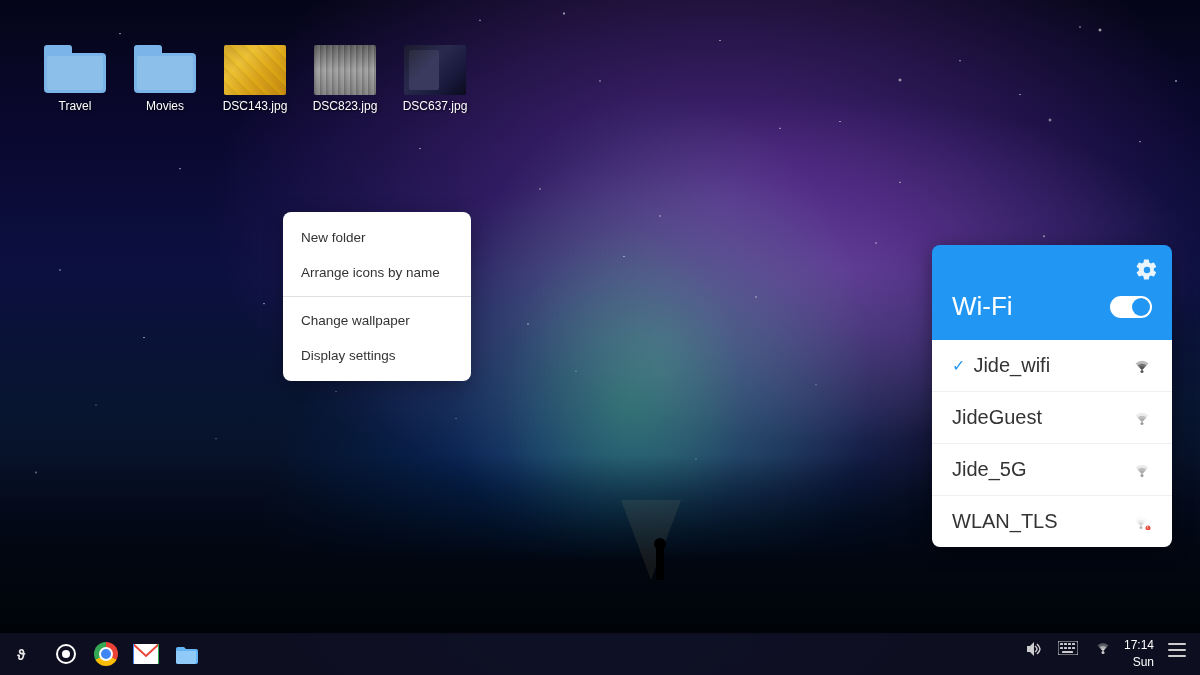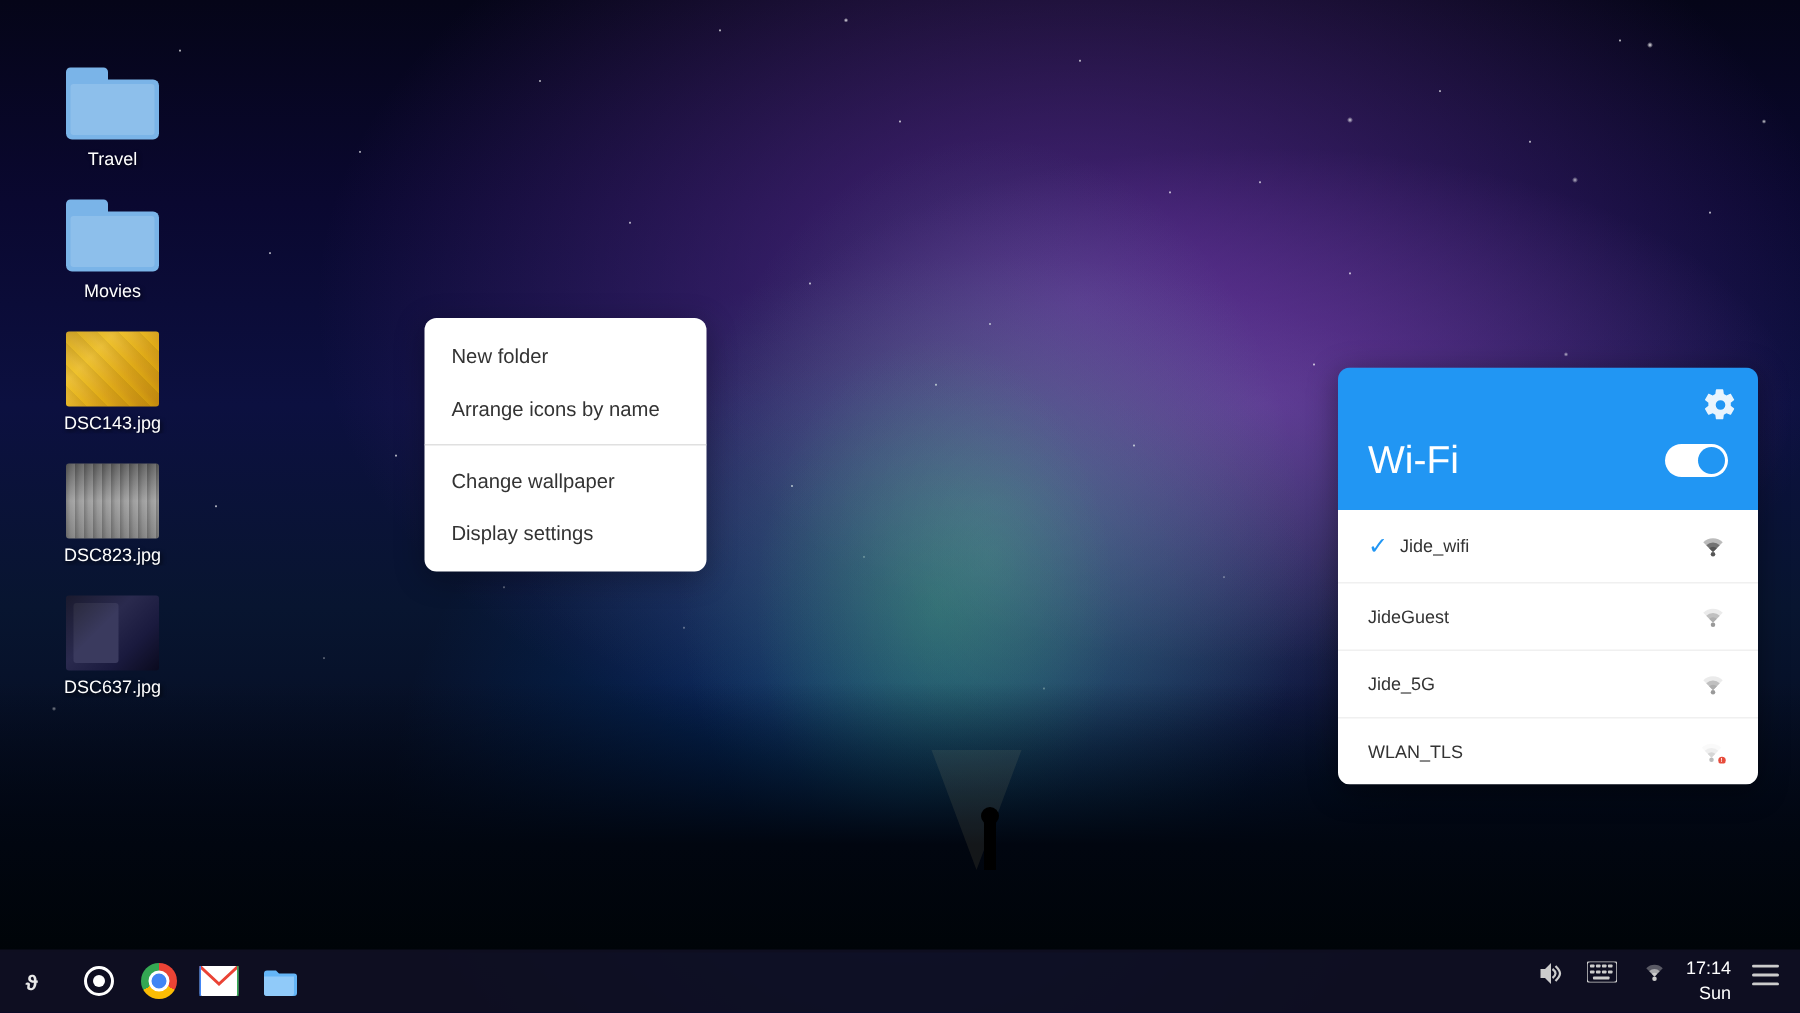--- a/index.html
+++ b/index.html
@@ -144,22 +144,21 @@
       transform: translateX(-50%) rotate(180deg);
     }
 
     
     #desktop-icons {
       position: absolute;
       top: 40px;
       left: 30px;
       z-index: 10;
       display: flex;
-      flex-direction: column;
-      gap: 10px;
+      flex-direction: row;
     }
 
     .desktop-icon {
       display: flex;
       flex-direction: column;
       align-items: center;
       width: 90px;
       cursor: pointer;
       padding: 5px;
       border-radius: 4px;
@@ -278,21 +277,21 @@
       background: #e0e0e0;
       margin: 6px 0;
     }
 
     
     #wifi-panel {
       position: absolute;
       top: 245px;
       right: 28px;
       z-index: 100;
-      width: 280px;
+      width: 240px;
       border-radius: 8px;
       overflow: hidden;
       box-shadow: 0 4px 20px rgba(0,0,0,0.4);
     }
 
     #wifi-header {
       background: #2196F3;
       padding: 18px 20px;
       display: flex;
       align-items: center;
@@ -352,21 +351,21 @@
       justify-content: space-between;
       padding: 14px 20px;
       cursor: pointer;
       border-bottom: 1px solid #f0f0f0;
     }
     .wifi-network:last-child {
       border-bottom: none;
     }
 
     .wifi-network-name {
-      font-size: 12px;
+      font-size: 20px;
       color: #333;
     }
 
     .wifi-check {
       color: #2196F3;
       font-size: 16px;
       margin-right: 8px;
     }
 
     

